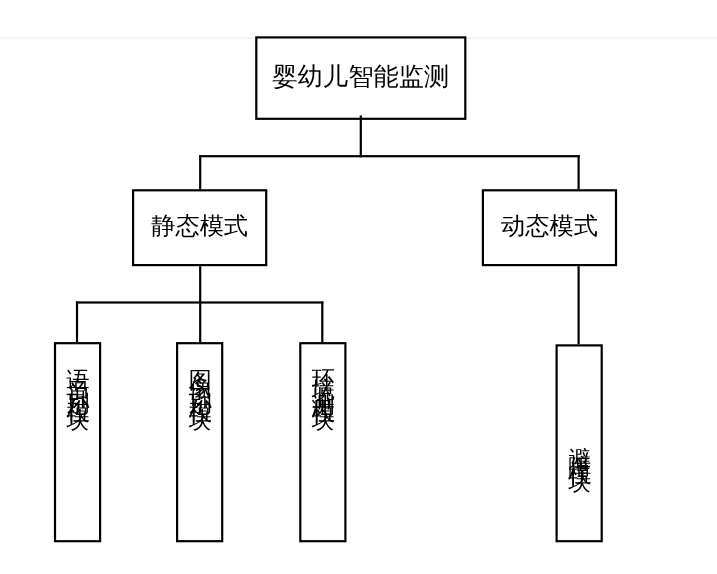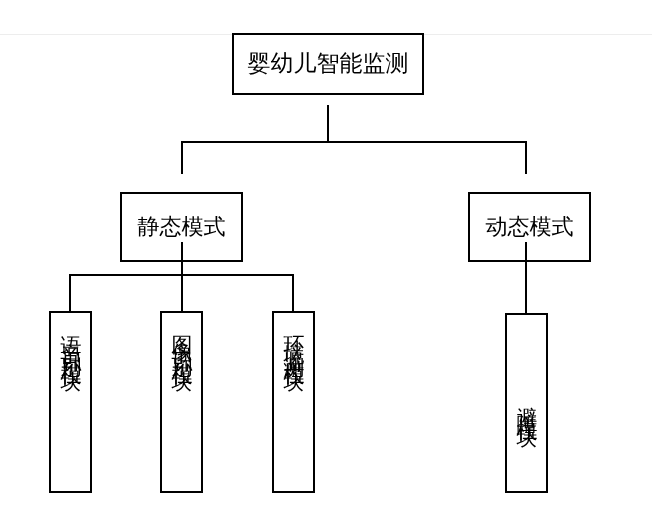--- a/index.html
+++ b/index.html
@@ -36,32 +36,31 @@
     align-items: center;
     justify-content: center;
     color: #000000;
     text-align: center;
     line-height: 1.28;
   }
   .node-root {
     left: 232px;
     top: 33px;
     width: 192px;
-    height: 62px;
+    height: 76px;
     font-size: 23px;
   }
   .node-mode {
     top: 172px;
     width: 123px;
     height: 70px;
     font-size: 22px;
-    margin-top: 20px;
   }
   .node-mode.left  { left: 120px; }
-  .node-mode.right { left: 468px; }
+  .node-mode.right { left: 438px; }
 
   .node-leaf {
     width: 43px;
     height: 182px;
     font-size: 21px;
     align-items: flex-start;
     padding-top: 6px;
   }
   .node-leaf.centered {
     align-items: center;

